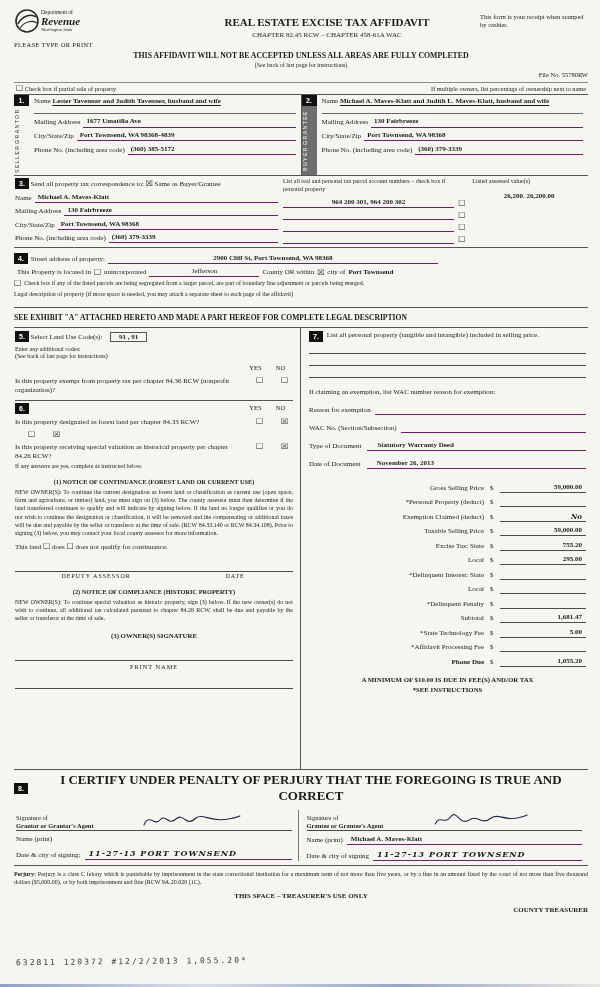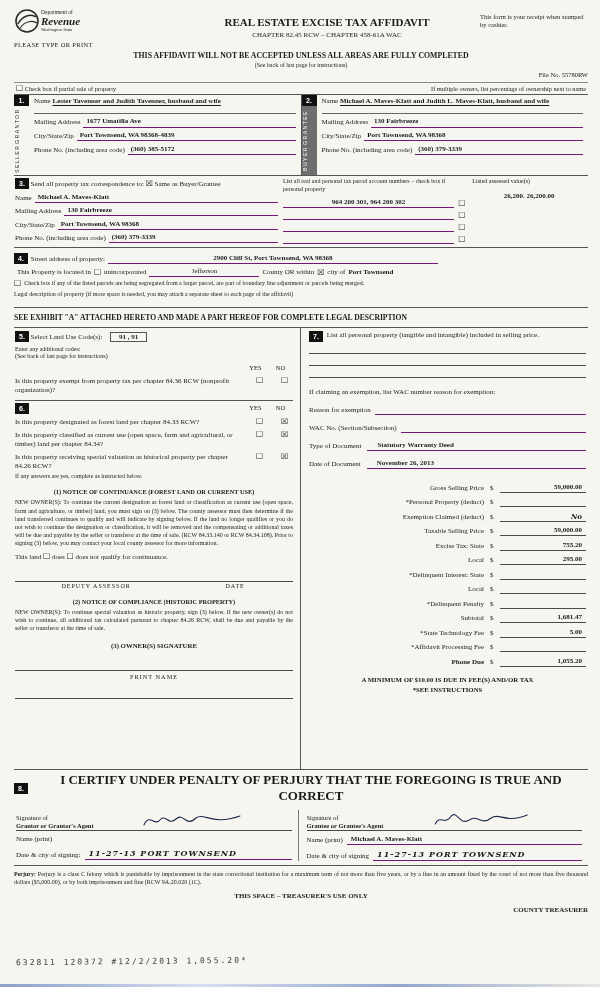--- a/index.html
+++ b/index.html
@@ -342,21 +342,20 @@
           <span>YES</span>
           <span>NO</span>
         </div>
       </div>
       <div class="ynrow">
         <span class="q">Is this property designated as forest land per chapter 84.33 RCW?</span>
         <span class="cbcol cb">☐</span>
         <span class="cbcol cb">☒</span>
       </div>
       <div class="ynrow">
-        <span class="q">Is this property classified as current use (open space, farm and agricultural, or timber) land per chapter 84.34?</span>
         <span class="cbcol cb">☐</span>
         <span class="cbcol cb">☒</span>
       </div>
       <div class="ynrow">
         <span class="q">Is this property receiving special valuation as historical property per chapter 84.26 RCW?</span>
         <span class="cbcol cb">☐</span>
         <span class="cbcol cb">☒</span>
       </div>
       <div class="fp" style="margin-top:2px">If any answers are yes, complete as instructed below.</div>
 

